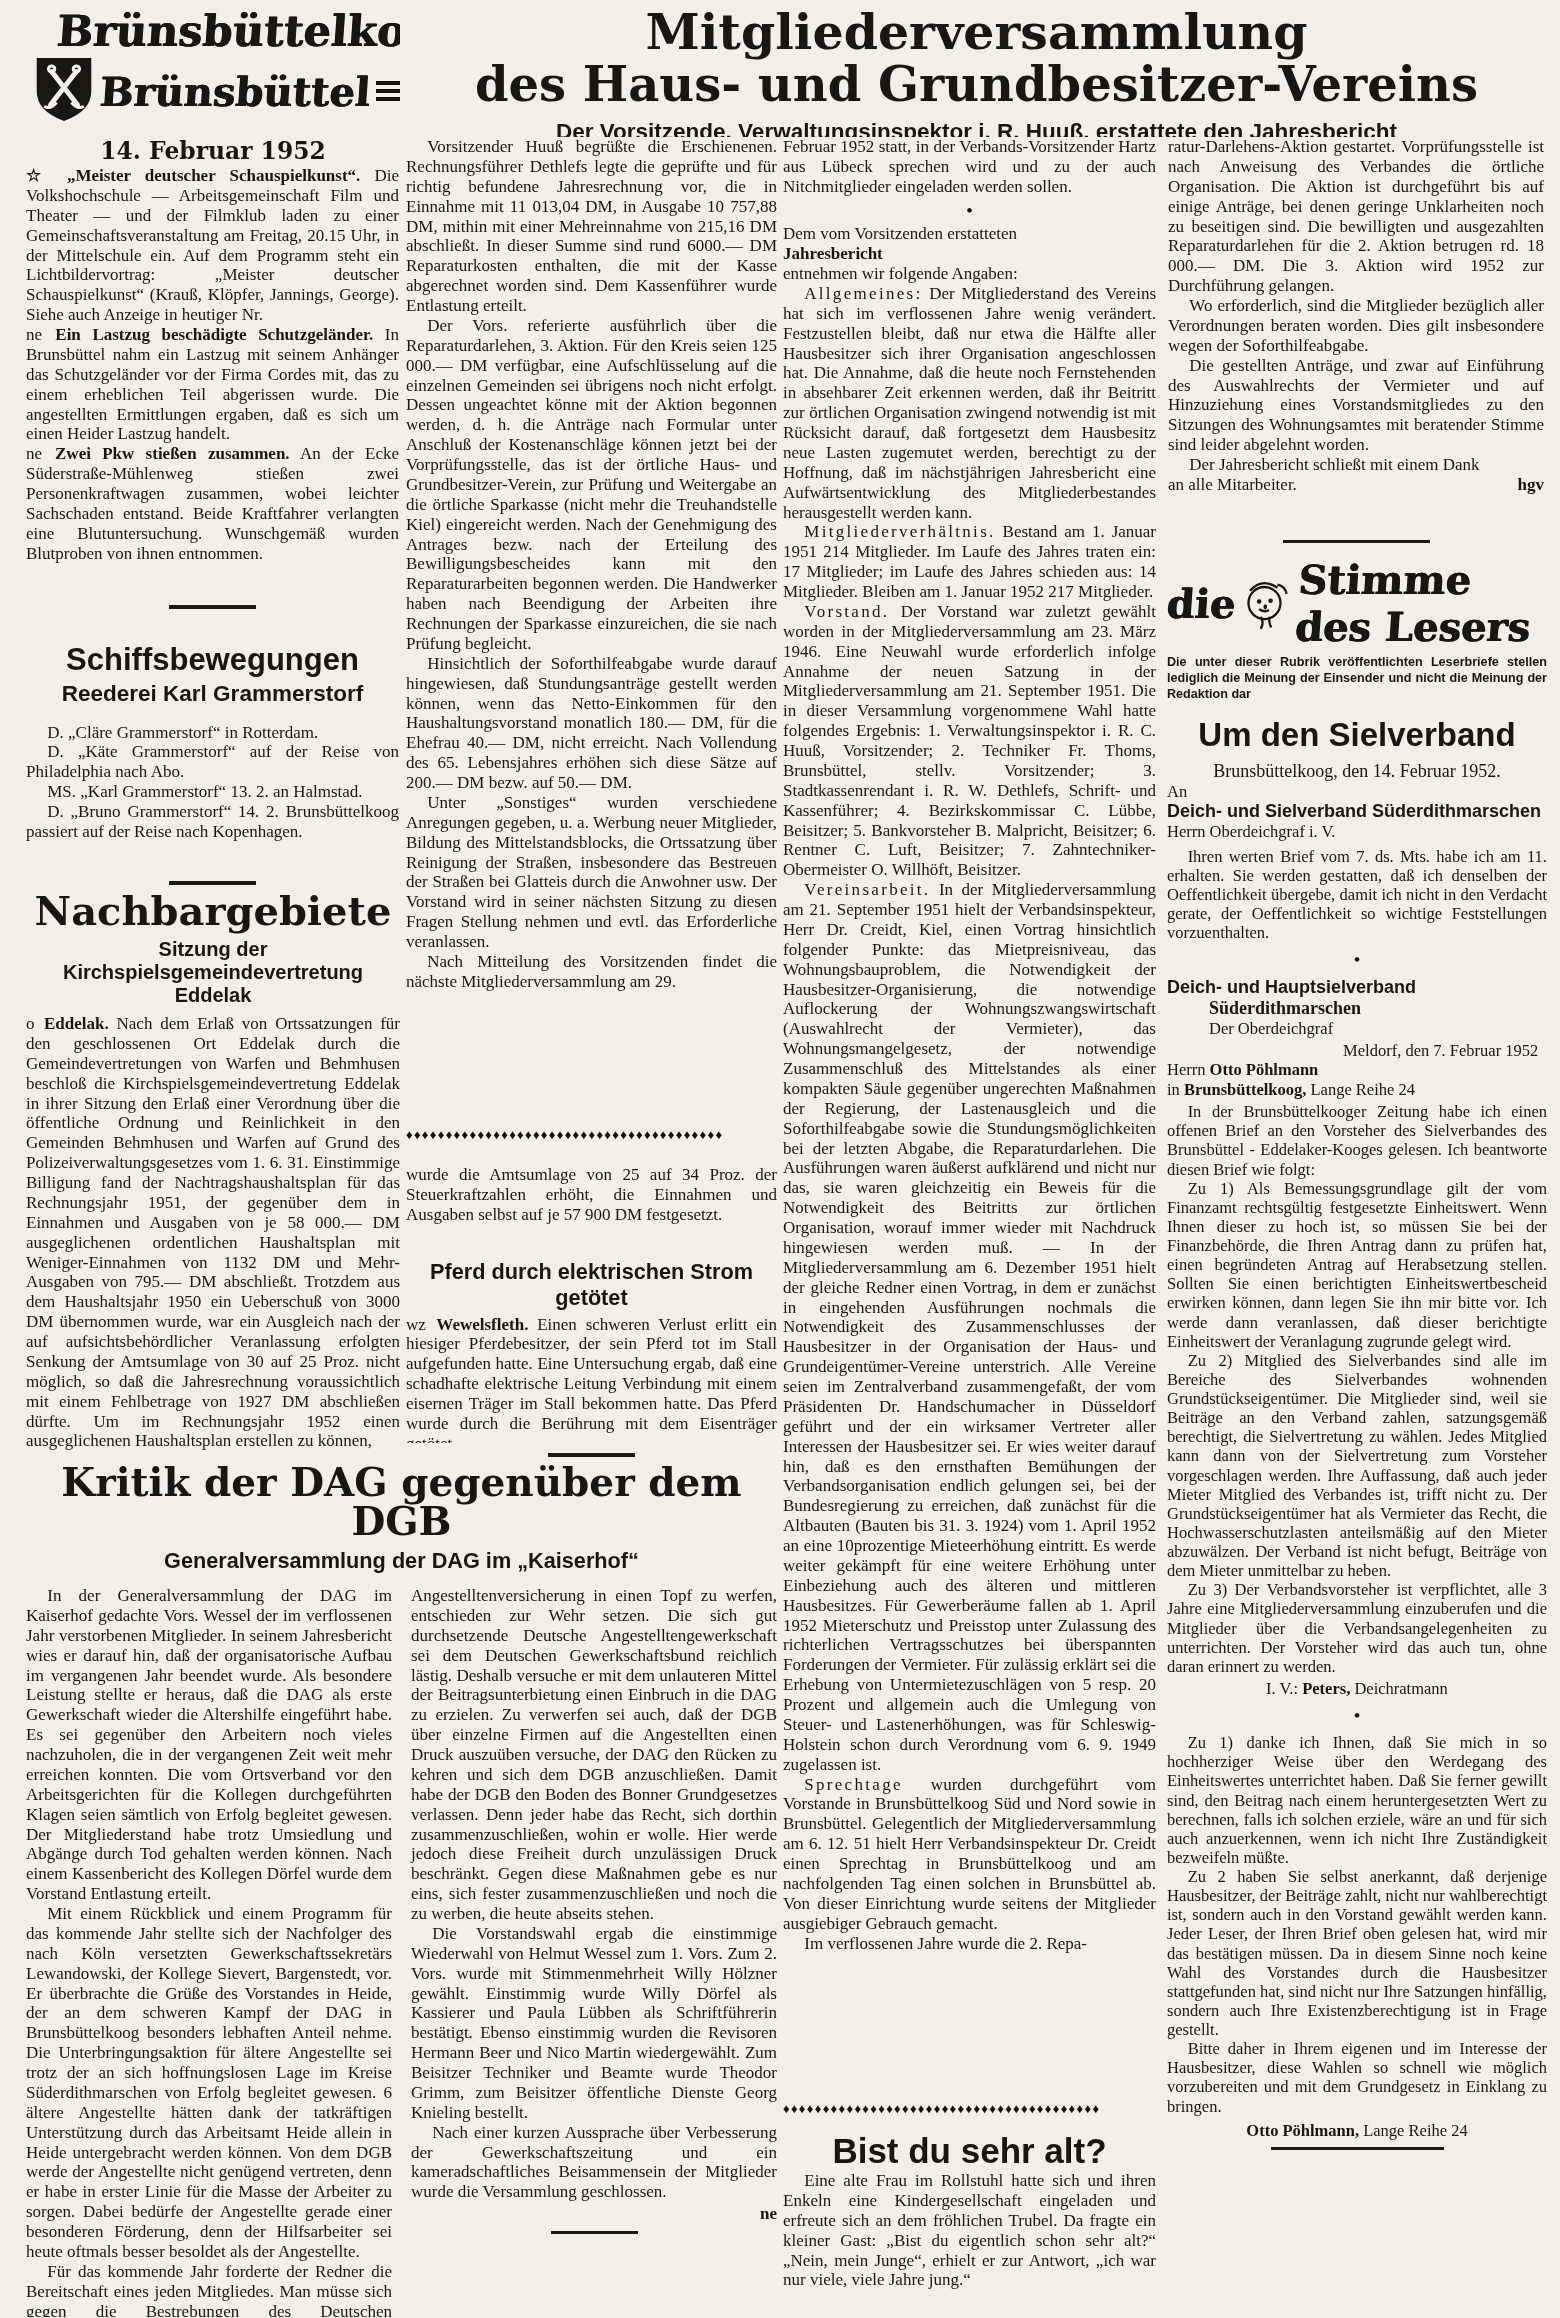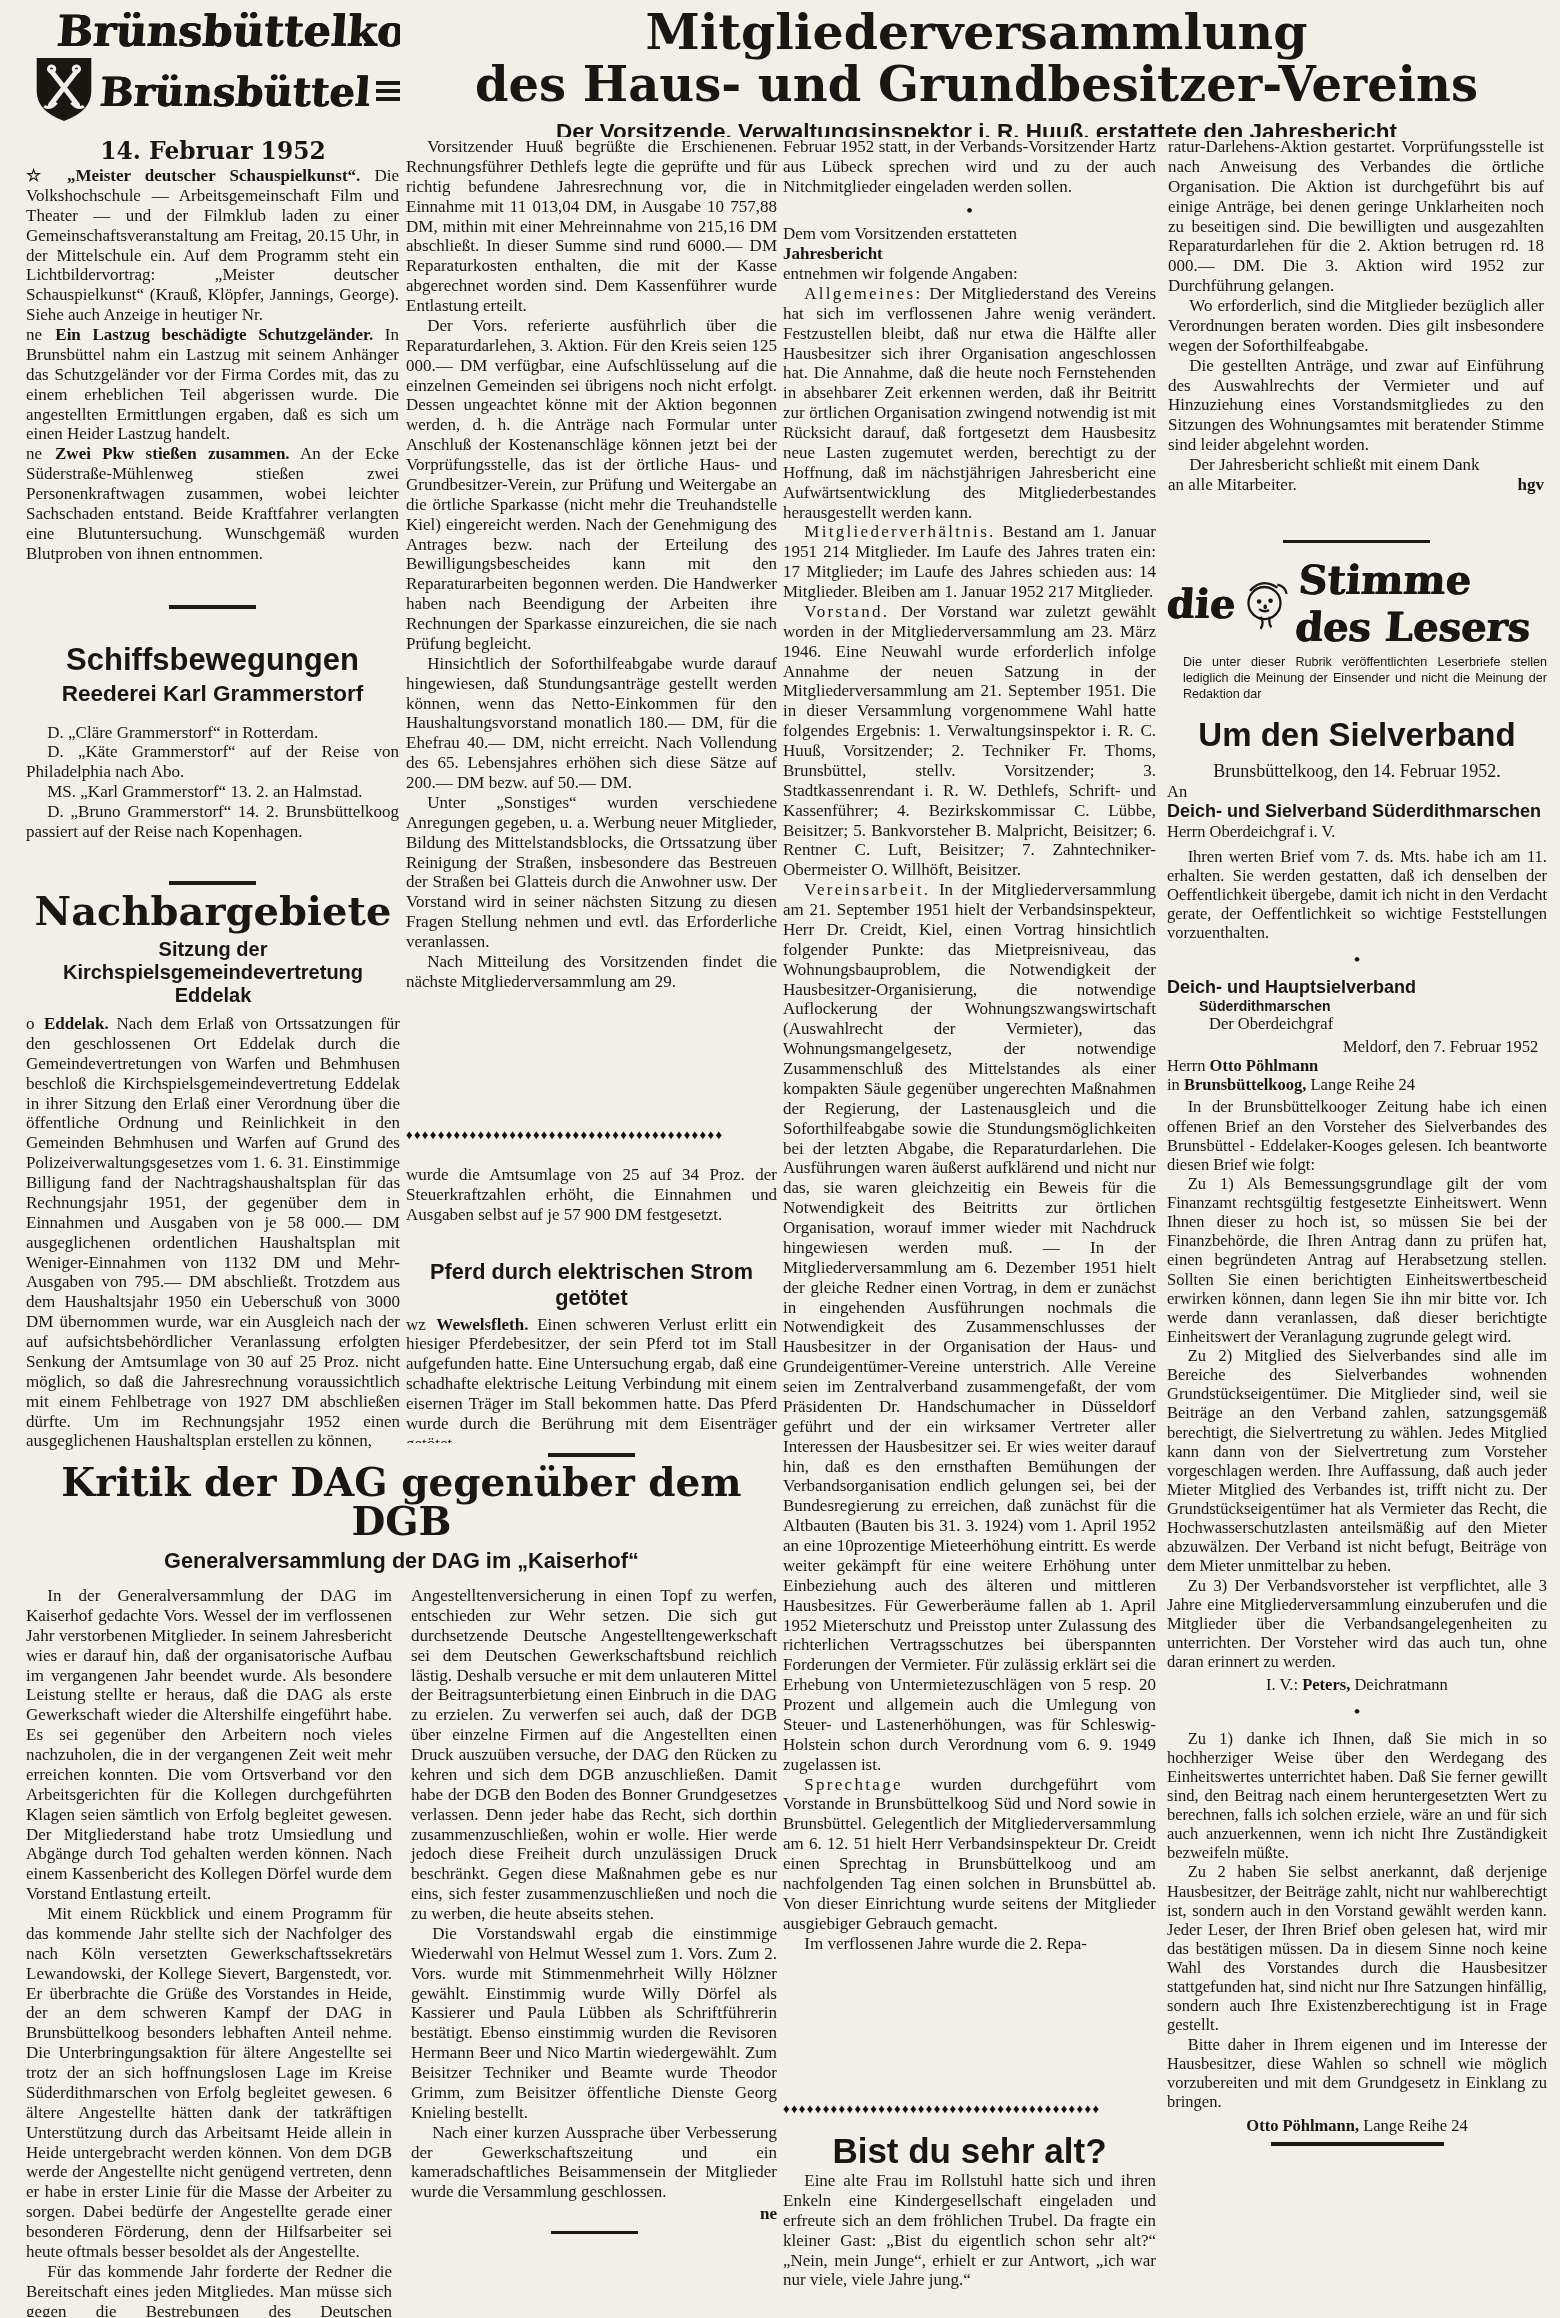--- a/index.html
+++ b/index.html
@@ -222,36 +222,36 @@
             </g>
             <g fill="#181712">
               <circle cx="26" cy="40" r="3"></circle>
               <circle cx="41" cy="39" r="3"></circle>
               <ellipse cx="34" cy="47" rx="2.4" ry="3.4"></ellipse>
             </g>
           </svg>
       </span>
       <span class="fraktur" style="font-size:40px;">Stimme des Lesers</span>
     </div>
-    <div class="sans" style="font-size:12.6px;font-weight:normal;line-height:1.25;margin-top:5.2px;text-align:justify;margin-left:16px;">Die unter dieser Rubrik veröffentlichten Leserbriefe stellen lediglich die Meinung der Einsender und nicht die Meinung der Redaktion dar</div>
+    <div class="sans" style="font-size:12.6px;font-weight:bold;line-height:1.25;margin-top:5.2px;text-align:justify;">Die unter dieser Rubrik veröffentlichten Leserbriefe stellen lediglich die Meinung der Einsender und nicht die Meinung der Redaktion dar</div>
 
     <div class="center sec-head-sans" style="font-size:33px;margin-top:14px;">Um den Sielverband</div>
 
     <div class="sm" style="margin-top:7px;">
       <div class="center" style="font-size:18px;">Brunsbüttelkoog, den 14. Februar 1952.</div>
       <div>An</div>
       <div class="sec-head-sans" style="font-size:18px;">Deich- und Sielverband Süderdithmarschen</div>
       <div>Herrn Oberdeichgraf i. V.</div>
       <div class="body-text sm" style="margin-top:5.2px;">
           <p>Ihren werten Brief vom 7. ds. Mts. habe ich am 11. erhalten. Sie werden gestatten, daß ich denselben der Oeffentlichkeit übergebe, damit ich nicht in den Verdacht gerate, der Oeffentlichkeit so wichtige Feststellungen vorzuenthalten.</p>
         </div>
       <div class="dotline" style="margin:8.7px 0;">•</div>
 
       <div class="sec-head-sans" style="font-size:18px;">Deich- und Hauptsielverband</div>
-      <div class="sec-head-sans" style="font-size:14px;margin-left:32px;">Süderdithmarschen</div>
+      <div class="sec-head-sans" style="font-size:18px;margin-left:42px;font-family:Liberation Serif, serif;">Süderdithmarschen</div>
       <div style="margin-left:42px;">Der Oberdeichgraf</div>
       <div class="right" style="margin:3.5px 8.7px 0 0;">Meldorf, den 7. Februar 1952</div>
       <div><span>Herrn</span> <b>Otto Pöhlmann</b></div>
       <div><span>in</span> <b>Brunsbüttelkoog,</b> <span>Lange Reihe 24</span></div>
       <div class="body-text sm" style="margin-top:3.5px;">
         <p>In der Brunsbüttelkooger Zeitung habe ich einen offenen Brief an den Vorsteher des Sielverbandes des Brunsbüttel - Eddelaker-Kooges gelesen. Ich beantworte diesen Brief wie folgt:</p>
         <p>Zu 1) Als Bemessungsgrundlage gilt der vom Finanzamt rechtsgültig festgesetzte Einheitswert. Wenn Ihnen dieser zu hoch ist, so müssen Sie bei der Finanzbehörde, die Ihren Antrag dann zu prüfen hat, einen begründeten Antrag auf Herabsetzung stellen. Sollten Sie einen berichtigten Einheitswertbescheid erwirken können, dann legen Sie ihn mir bitte vor. Ich werde dann veranlassen, daß dieser berichtigte Einheitswert der Veranlagung zugrunde gelegt wird.</p>
         <p>Zu 2) Mitglied des Sielverbandes sind alle im Bereiche des Sielverbandes wohnenden Grundstückseigentümer. Die Mitglieder sind, weil sie Beiträge an den Verband zahlen, satzungsgemäß berechtigt, die Sielvertretung zu wählen. Jedes Mitglied kann dann von der Sielvertretung zum Vorsteher vorgeschlagen werden. Ihre Auffassung, daß auch jeder Mieter Mitglied des Verbandes ist, trifft nicht zu. Der Grundstückseigentümer hat als Vermieter das Recht, die Hochwasserschutzlasten anteilsmäßig auf den Mieter abzuwälzen. Der Verband ist nicht befugt, Beiträge von dem Mieter unmittelbar zu heben.</p>
         <p>Zu 3) Der Verbandsvorsteher ist verpflichtet, alle 3 Jahre eine Mitgliederversammlung einzuberufen und die Mitglieder über die Verbandsangelegenheiten zu unterrichten. Der Vorsteher wird das auch tun, ohne daran erinnert zu werden.</p>
       </div>

